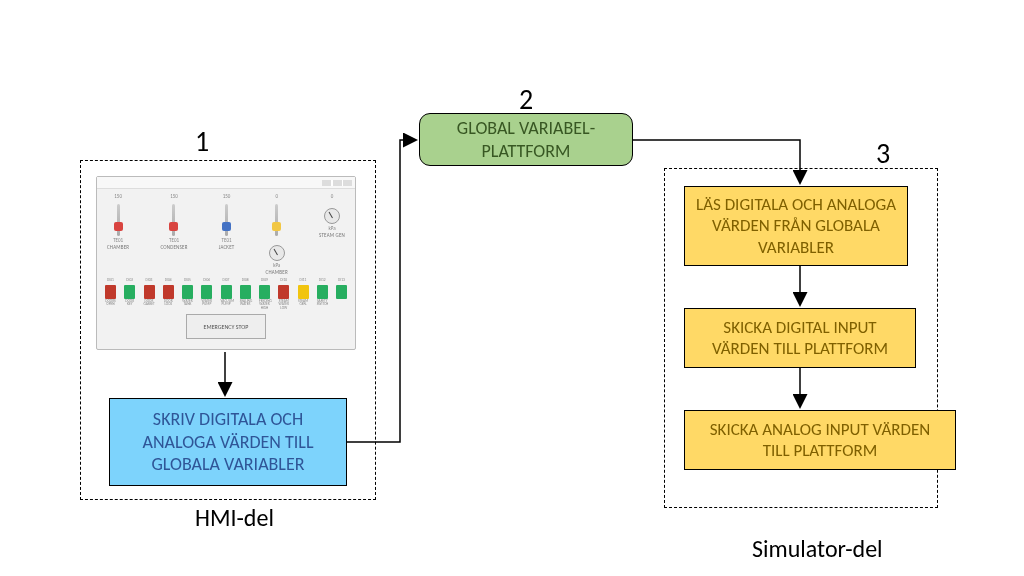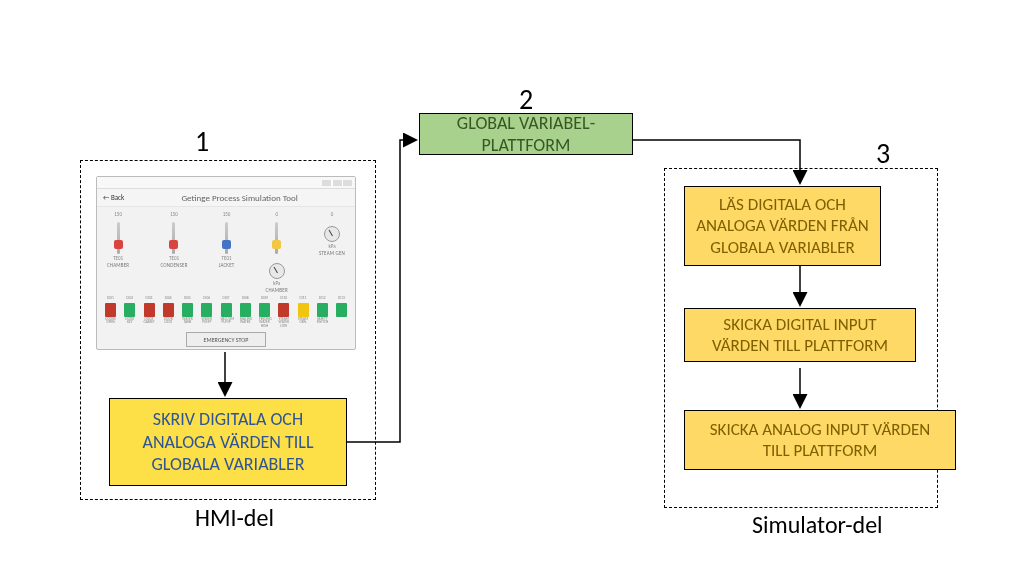--- a/index.html
+++ b/index.html
@@ -29,21 +29,21 @@
   .box {
     position: absolute;
     border: 1.5px solid #000;
     display: flex;
     align-items: center;
     justify-content: center;
     text-align: center;
     line-height: 1.25;
     padding: 6px 10px;
   }
-  .box-blue   { background: #fde047; font-size: 18px; color: #2f5597; }
+  .box-blue   { background: #7dd3fc; font-size: 18px; color: #2f5597; }
   .box-green  { background: #a9d18e; font-size: 18px; color: #385723; }
   .box-yellow { background: #ffd966; font-size: 17px; color: #7f6000; }
 
   
   .hmi {
     position: absolute;
     left: 96px; top: 176px;
     width: 260px; height: 174px;
     background: #f2f2f2;
     border: 1px solid #bbb;
@@ -107,21 +107,21 @@
   }
   .led{ width:11px; height:14px; border-radius:1px; }
   .led-r{background:#c0392b;} .led-g{background:#27ae60;} .led-y{background:#f1c40f;}
   .led-lbls{
     display:flex; justify-content:space-between;
     padding: 1px 8px 0;
   }
   .led-lbl{ width:11px; font-size:3.6px; color:#888; text-align:center; line-height:1; }
   .hmi-stop{
     margin:4px auto 12px;
-    width:80px; height:15px;
+    width:80px; height:25px;
     font-size:6px; color:#555;
     background:#eee; border:1px solid #aaa;
     display:flex;align-items:center;justify-content:center;
   }
 
   
   svg.arrows {
     position:absolute; left:0; top:0;
     width:1024px; height:576px;
     pointer-events:none;
@@ -131,28 +131,24 @@
 <body>
 
 <div class="num" style="left:195px; top:124px;">1</div>
 <div class="num" style="left:519px; top:82px;">2</div>
 <div class="num" style="left:876px; top:136px;">3</div>
 
 <div class="dashed-box" style="left:80px; top:160px; width:296px; height:340px;"></div>
 <div class="dashed-label" style="left:195px; top:503px;">HMI-del</div>
 
 <div class="dashed-box" style="left:664px; top:168px; width:274px; height:340px;"></div>
-<div class="dashed-label" style="left:752px; top:510px;">Simulator-del</div>
+<div class="dashed-label" style="left:752px; top:534px;">Simulator-del</div>
 
 <div class="hmi">
   <div class="hmi-titlebar"></div>
-  <div class="hmi-header">
-    <span class="hmi-back">←  Back</span>
-    <span class="hmi-title">Getinge Process Simulation Tool</span>
-  </div>
   <div class="hmi-body">
     <div class="gauge-col">
         <span class="gauge-top">150</span>
         <div class="slider sl-red"></div>
         <span class="gauge-top">TE01</span>
         <span class="gauge-lbl">CHAMBER</span>
       </div>
     <div class="gauge-col">
         <span class="gauge-top">150</span>
         <div class="slider sl-red"></div>
@@ -224,29 +220,29 @@
       <span class="led-lbl">SAFETY SWITCH</span>
       <span class="led-lbl"></span>
   </div>
   <div class="hmi-stop">EMERGENCY STOP</div>
 </div>
 
 <div class="box box-blue" style="left:109px; top:398px; width:238px; height:88px;">
   <span>SKRIV DIGITALA OCH ANALOGA VÄRDEN TILL GLOBALA VARIABLER</span>
 </div>
 
-<div class="box box-green" style="left:419px; top:113px; width:214px; height:42px; flex-direction:column;">
+<div class="box box-green" style="left:419px; top:113px; width:214px; height:53px; flex-direction:column;border-radius:11px;">
   <span>GLOBAL VARIABEL-</span>
   <span>PLATTFORM</span>
 </div>
 
-<div class="box box-yellow" style="left:684px; top:186px; width:197px; height:80px;">
+<div class="box box-yellow" style="left:684px; top:186px; width:224px; height:80px;">
   <span>LÄS DIGITALA OCH ANALOGA VÄRDEN FRÅN GLOBALA VARIABLER</span>
 </div>
-<div class="box box-yellow" style="left:684px; top:308px; width:232px; height:54px;">
+<div class="box box-yellow" style="left:684px; top:308px; width:232px; height:60px;">
   <span>SKICKA DIGITAL INPUT VÄRDEN TILL PLATTFORM</span>
 </div>
 <div class="box box-yellow" style="left:684px; top:410px; width:272px; height:60px;">
   <span>SKICKA ANALOG INPUT VÄRDEN TILL PLATTFORM</span>
 </div>
 
 <svg class="arrows">
   <defs>
     <marker id="ah" markerWidth="10" markerHeight="10" refX="8" refY="5" orient="auto">
       <path d="M0,0 L10,5 L0,10 Z" fill="#000"></path>

